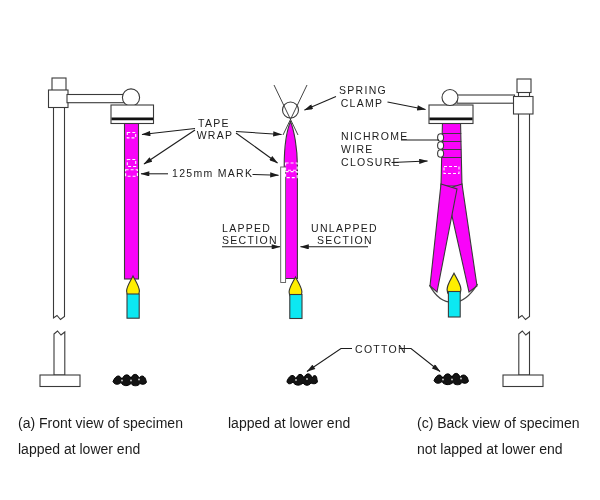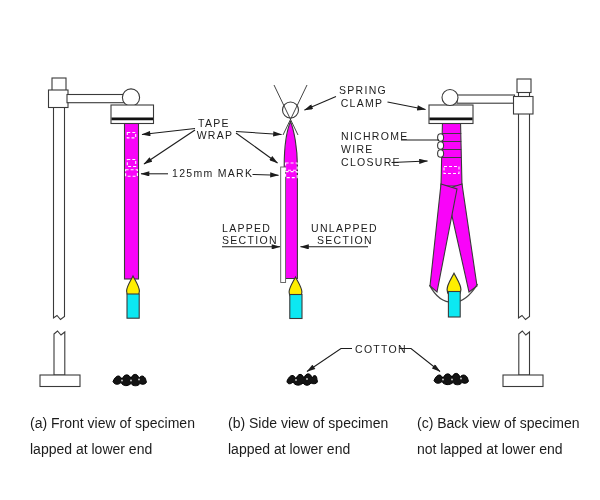--- a/index.html
+++ b/index.html
@@ -141,25 +141,24 @@
     <text class="lbl" x="341" y="153">WIRE</text>
     <text class="lbl" x="341" y="166">CLOSURE</text>
     <text class="lbl" x="222" y="232">LAPPED</text>
     <text class="lbl" x="222" y="244">SECTION</text>
     <text class="lbl" x="311" y="232">UNLAPPED</text>
     <text class="lbl" x="317" y="244">SECTION</text>
     <text class="lbl" x="355" y="353">COTTON</text>
   </g>
 </svg>
 
-  <div class="caption" style="left:30px;top:410px;">
+  <div class="caption" style="left:18px;top:410px;">
     <div>(a) Front view of specimen</div>
     <div>lapped at lower end</div>
   </div>
   <div class="caption" style="left:228px;top:410px;">
-    <div>(b) Side view of specimen</div>
     <div>lapped at lower end</div>
   </div>
   <div class="caption" style="left:417px;top:410px;">
     <div>(c) Back view of specimen</div>
     <div>not lapped at lower end</div>
   </div>
 </div>
 
 </body></html>

